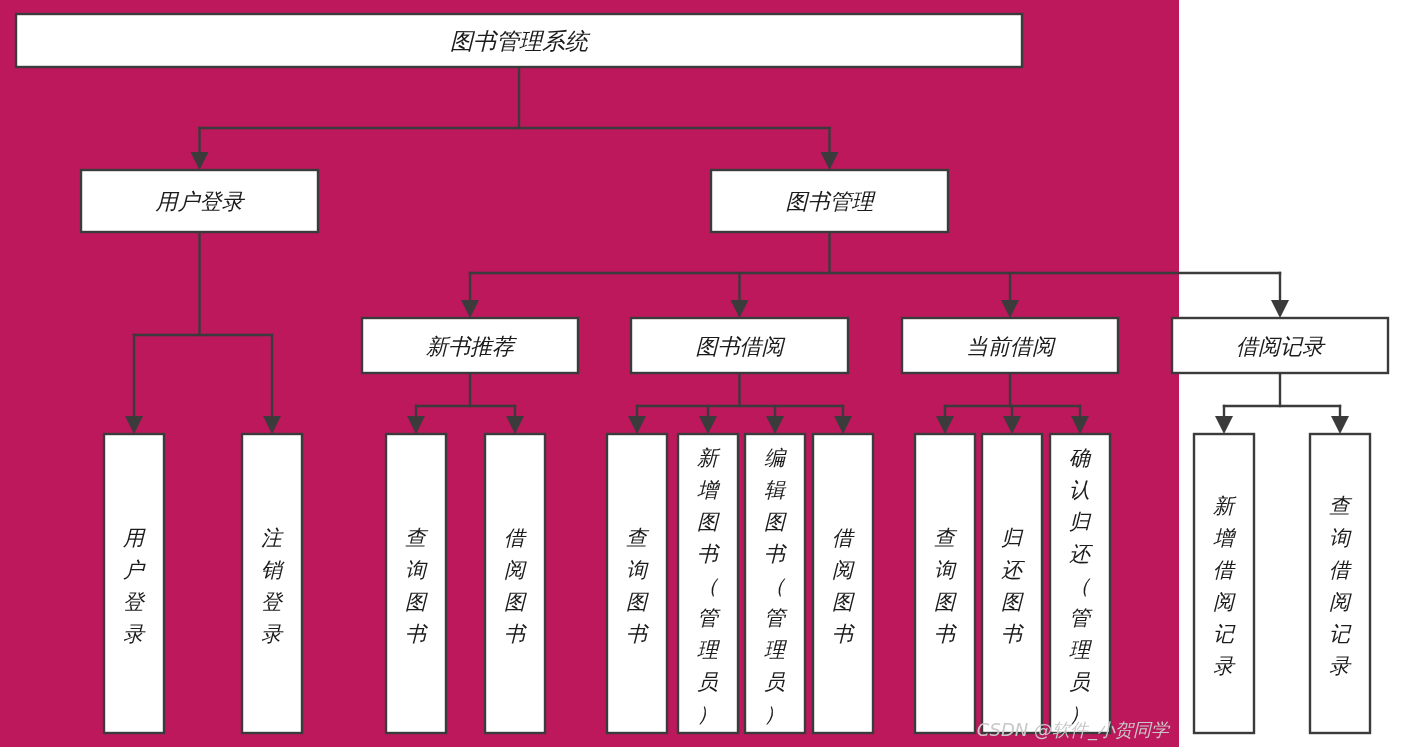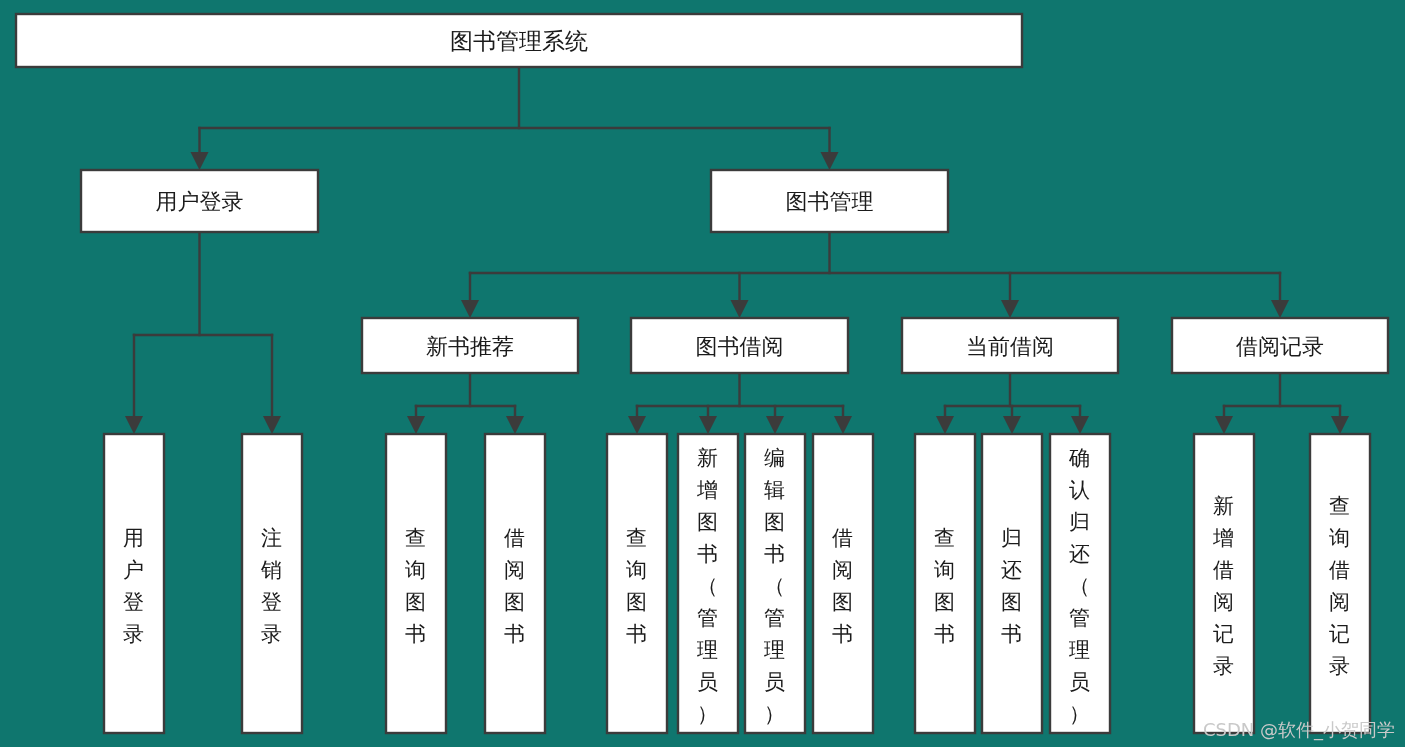--- a/index.html
+++ b/index.html
@@ -1,20 +1,20 @@
 <!DOCTYPE html>
 <html><head>
 <meta charset="utf-8">
 <style>
   html,body{margin:0;padding:0;background:#ffffff;}
   body{
     font-family:"DejaVu Sans","Liberation Sans",sans-serif;
     width:1405px;height:747px;overflow:hidden;
   }
-  #diagram-root{position:relative;width:1405px;height:747px;background:#0f766e;}
+  #diagram-root{position:relative;width:1179px;height:747px;background:#be185d;font-style:italic;}
   svg#tree{position:absolute;inset:0;width:1405px;height:747px;}
   .node-box{fill:#ffffff;stroke:#3b3b3b;stroke-width:2.4;}
   .conn{stroke:#3b3b3b;stroke-width:2.4;fill:none;stroke-linecap:square;}
   .arrowhead{fill:#3b3b3b;stroke:none;}
   .node-label{
     font-family:"DejaVu Sans","Liberation Sans",sans-serif;
     fill:#1b1b1b;text-anchor:middle;
   }
   .lvl1-label{font-size:23px;}
   .lvl2-label{font-size:22px;}

